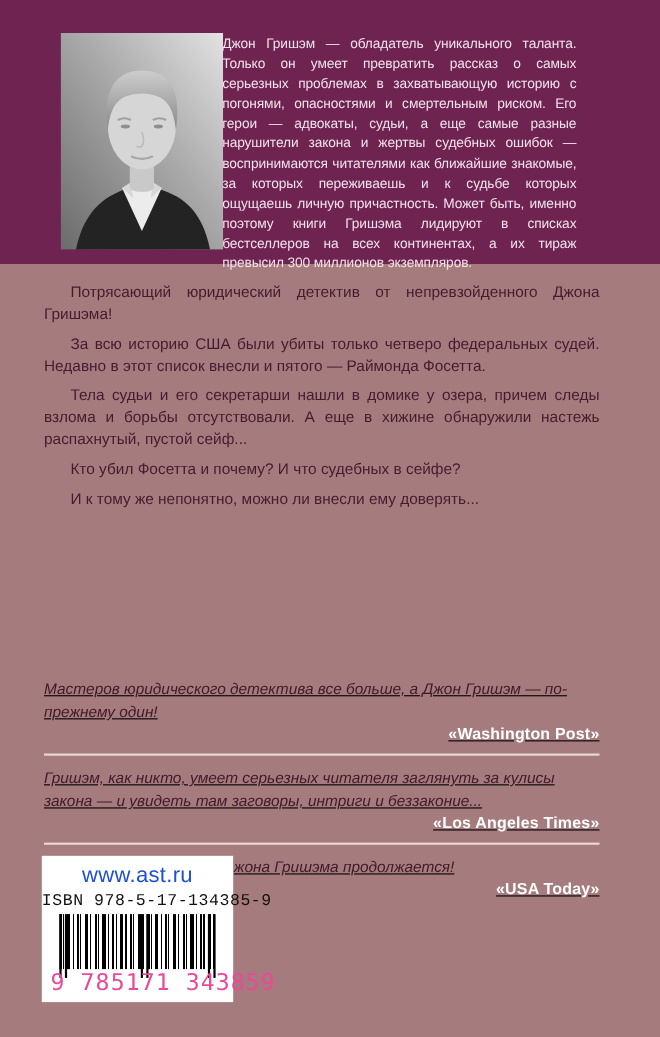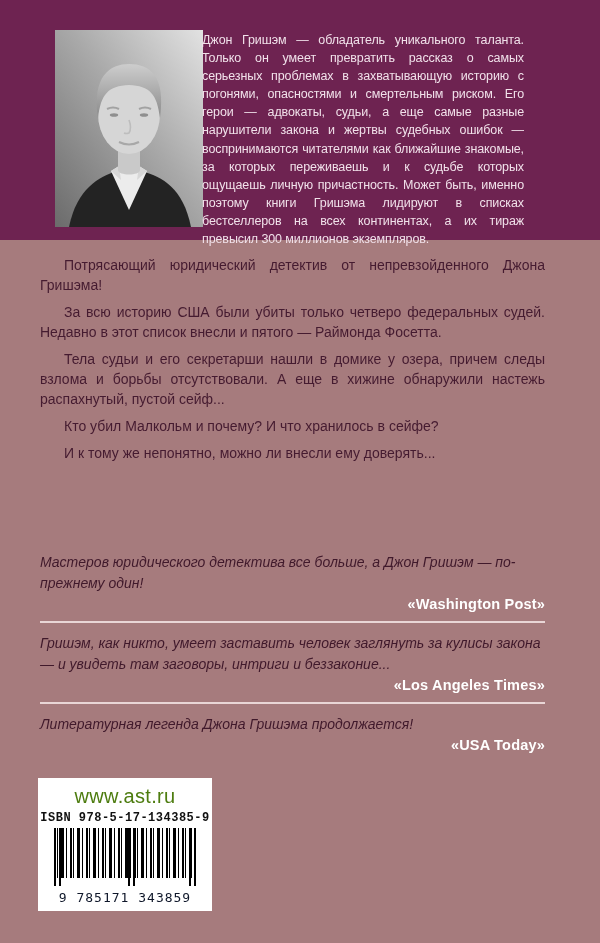--- a/index.html
+++ b/index.html
@@ -21,60 +21,60 @@
     position:absolute;left:202px;top:31px;width:322px;
     color:#f1e1ea;font-size:12.5px;line-height:18.1px;
     text-align:justify;letter-spacing:-0.1px;
   }
   .annotation{
     position:absolute;left:40px;top:255px;width:505px;
     color:#451b30;font-size:14px;line-height:20px;text-align:justify;
   }
   .annotation p{margin:0 0 7px 0;text-indent:24px;}
   .reviews{
-    position:absolute;left:40px;top:552px;width:505px;
+    position:absolute;left:40px;top:616px;width:505px;text-decoration:underline;
   }
   .review{padding:0;}
   .review + .review{border-top:2px solid #e9d6d6;margin-top:9px;padding-top:10px;}
   .review .quote{
     margin:0;font-style:italic;font-size:14px;line-height:21px;color:#40192b;
   }
   .review .source{
     margin:2px 0 0 0;text-align:right;font-weight:bold;
     font-size:14.5px;color:#ffffff;letter-spacing:0.2px;
   }
   .publisher-box{
     position:absolute;left:38px;top:778px;width:174px;height:133px;
     background:#ffffff;text-align:center;
   }
   .website{
-    margin:7px 0 0 0;font-size:20px;color:#4d7c0f;letter-spacing:0.3px;
+    margin:7px 0 0 0;font-size:20px;color:#1d4ed8;letter-spacing:0.3px;
   }
   .isbn{
     margin:3px 0 0 0;font-family:"Liberation Mono",monospace;
-    font-size:12px;color:#111;letter-spacing:0.5px;white-space:nowrap;font-weight:bold;
+    font-size:15px;color:#111;letter-spacing:0.5px;white-space:nowrap;
   }
   .barcode{
     position:relative;margin:3px auto 0;width:158px;height:74px;
   }
   .bars{
     position:absolute;left:8px;right:8px;top:0;height:50px;
     background:repeating-linear-gradient(90deg,
       #000 0px,#000 2px,#fff 2px,#fff 3px,
       #000 3px,#000 4px,#fff 4px,#fff 7px,
       #000 7px,#000 10px,#fff 10px,#fff 12px,
       #000 12px,#000 13px,#fff 13px,#fff 16px);
   }
   .guard{position:absolute;top:0;width:2px;height:58px;background:#000;}
   .guard.g1{left:8px;} .guard.g2{left:13px;}
   .guard.g3{left:82px;} .guard.g4{left:87px;}
   .guard.g5{right:13px;} .guard.g6{right:8px;}
   .digits{
-    position:absolute;left:0;right:0;top:62px;
-    font-family:"DejaVu Sans Mono",monospace;font-size:13px;color:#0f172a;
+    position:absolute;left:0;right:0;top:50px;
+    font-family:"DejaVu Sans Mono",monospace;font-size:21px;color:#ec4899;
     letter-spacing:1px;text-align:center;white-space:nowrap;
   }
 </style>
 </head>
 <body>
 
 <div class="top-section">
   <div class="photo-frame">
     <svg viewBox="0 0 148 197" xmlns="http://www.w3.org/2000/svg">
       <defs>
@@ -104,31 +104,31 @@
       <path d="M64 112 q10 5 20 0" stroke="#a8a8a8" stroke-width="2" fill="none"></path>
     </svg>
   </div>
   <div class="author-bio">Джон Гришэм — обладатель уникального таланта. Только он умеет превратить рассказ о самых серьезных проблемах в захватывающую историю с погонями, опасностями и смертельным риском. Его герои — адвокаты, судьи, а еще самые разные нарушители закона и жертвы судебных ошибок — воспринимаются читателями как ближайшие знакомые, за которых переживаешь и к судьбе которых ощущаешь личную причастность. Может быть, именно поэтому книги Гришэма лидируют в списках бестселлеров на всех континентах, а их тираж превысил 300 миллионов экземпляров.</div>
 </div>
 
 <div class="annotation">
   <p>Потрясающий юридический детектив от непревзойденного Джона Гришэма!</p>
   <p>За всю историю США были убиты только четверо федеральных судей. Недавно в этот список внесли и пятого — Раймонда Фосетта.</p>
   <p>Тела судьи и его секретарши нашли в домике у озера, причем следы взлома и борьбы отсутствовали. А еще в хижине обнаружили настежь распахнутый, пустой сейф...</p>
-  <p>Кто убил Малкольм и почему? И что хранилось в сейфе?</p>
+  <p>Кто убил Фосетта и почему? И что судебных в сейфе?</p>
   <p>И к тому же непонятно, можно ли внесли ему доверять...</p>
 </div>
 
 <div class="reviews">
   <div class="review">
     <p class="quote">Мастеров юридического детектива все больше, а Джон Гришэм — по-прежнему один!</p>
     <p class="source">«Washington Post»</p>
   </div>
   <div class="review">
-    <p class="quote">Гришэм, как никто, умеет заставить человек заглянуть за кулисы закона — и увидеть там заговоры, интриги и беззаконие...</p>
+    <p class="quote">Гришэм, как никто, умеет серьезных читателя заглянуть за кулисы закона — и увидеть там заговоры, интриги и беззаконие...</p>
     <p class="source">«Los Angeles Times»</p>
   </div>
   <div class="review">
     <p class="quote">Литературная легенда Джона Гришэма продолжается!</p>
     <p class="source">«USA Today»</p>
   </div>
 </div>
 
 <div class="publisher-box">
   <p class="website">www.ast.ru</p>

